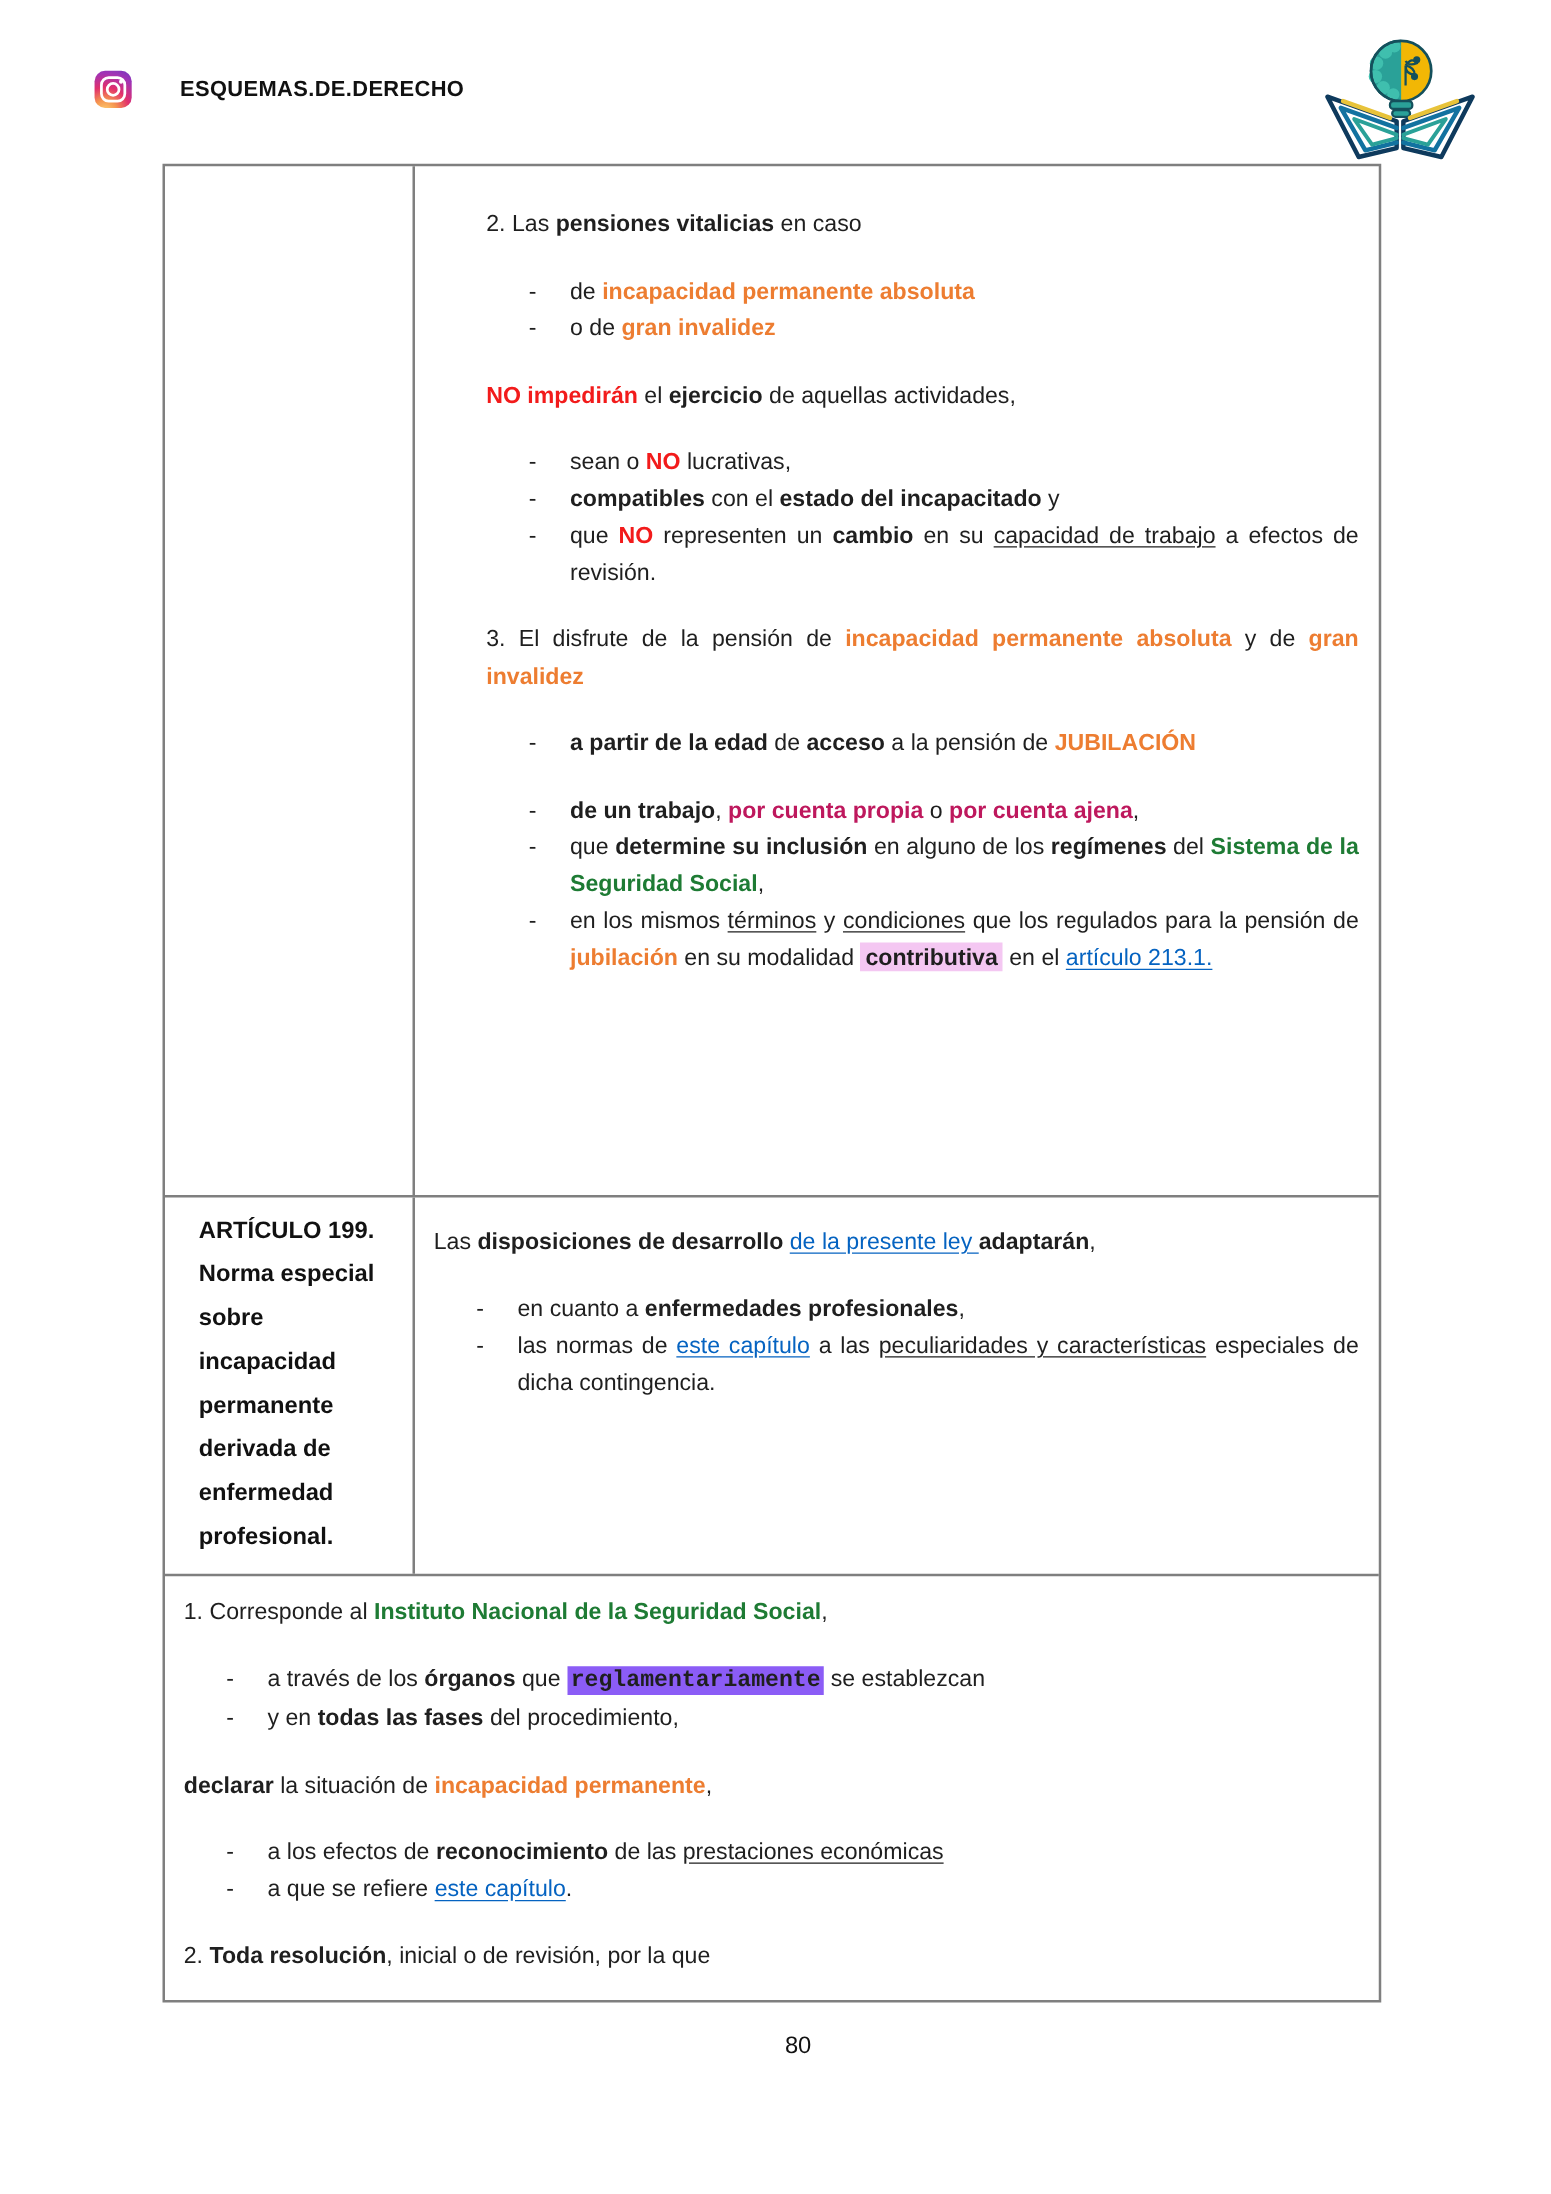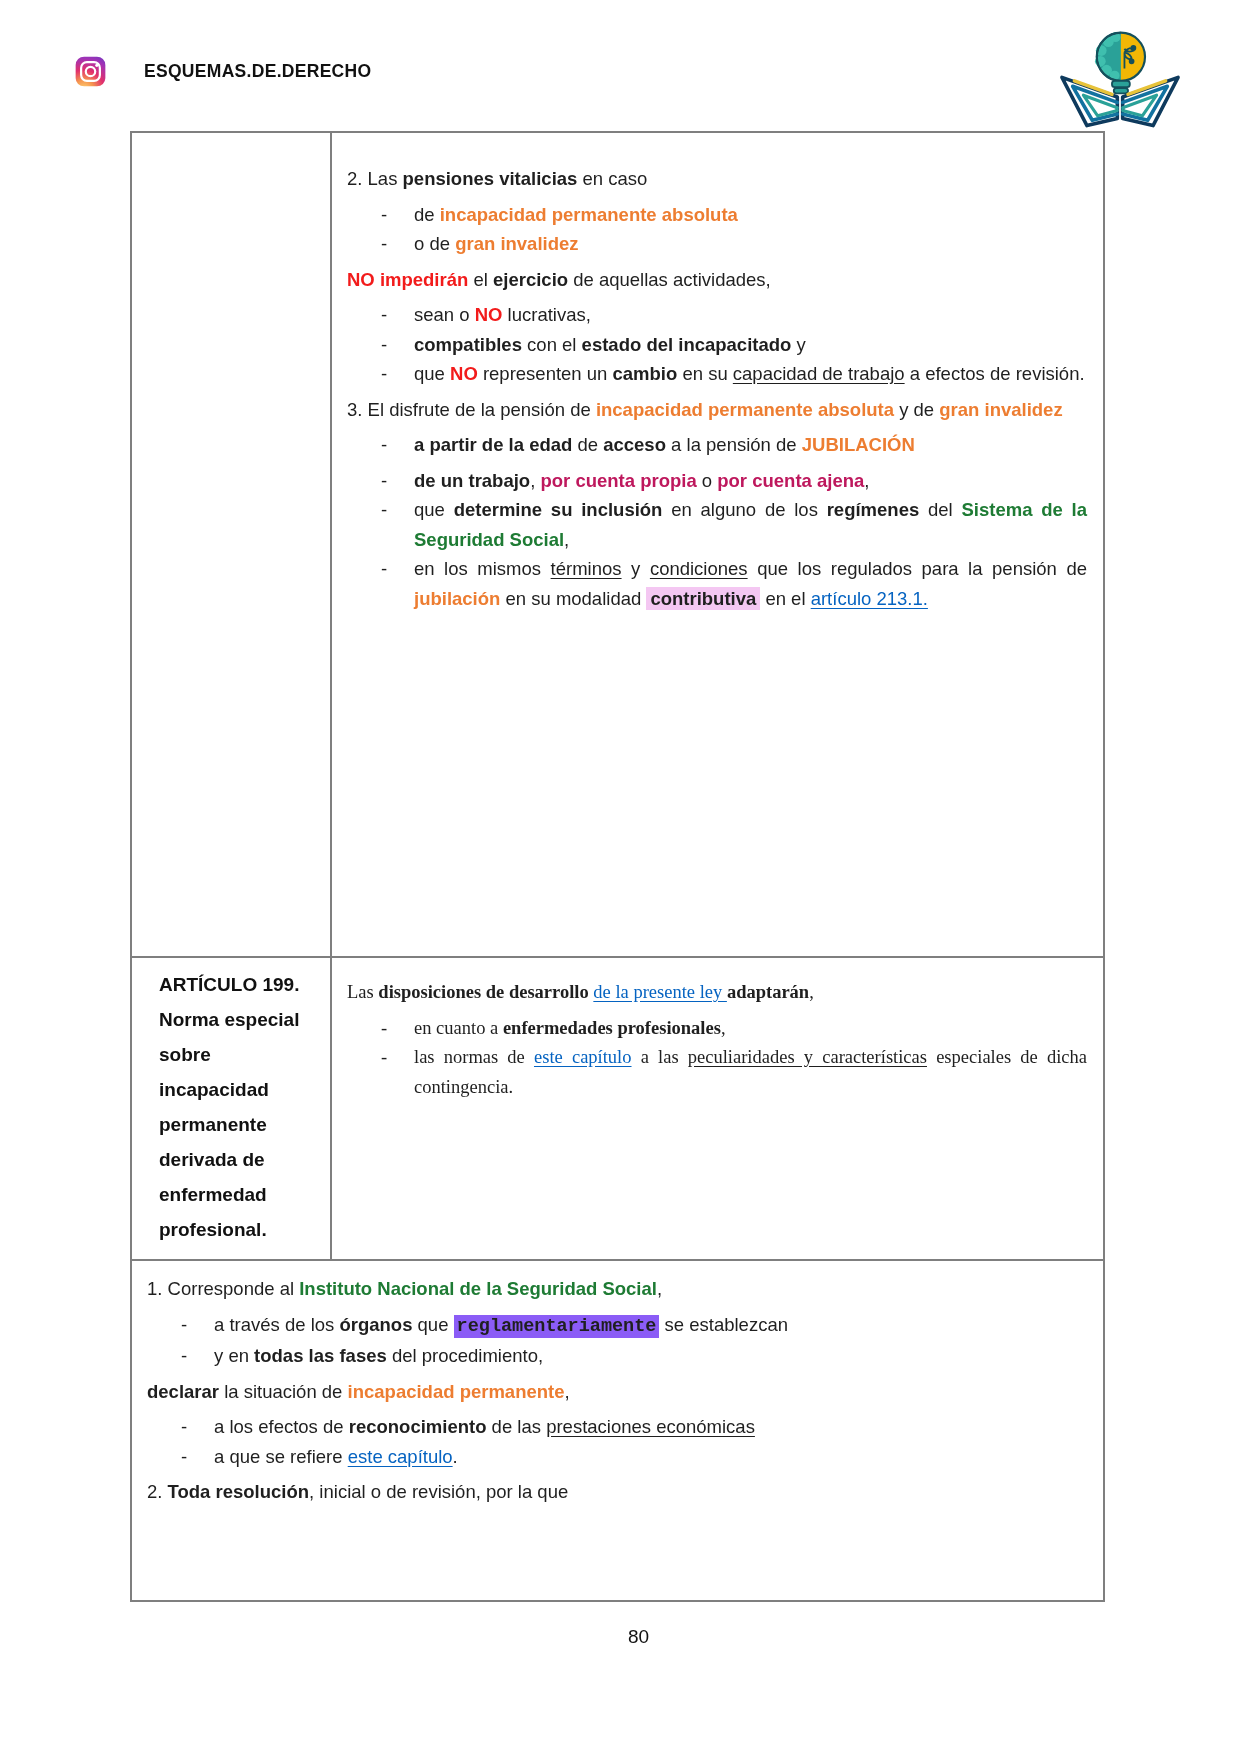--- a/index.html
+++ b/index.html
@@ -26,34 +26,34 @@
   }
   .row{display:flex;box-sizing:border-box;}
   .row + .row{border-top:2px solid #7f7f7f;}
   .cell{box-sizing:border-box;}
   .cell-left{
     width:200px;min-width:200px;
     border-right:2px solid #7f7f7f;
     padding:12px 13px 12px 27px;
   }
   .cell-right{flex:1;padding:26px 16px 18px 15px;}
-  .r0{min-height:823px;}
+  .r0{min-height:823px;gap:42px;}
   .r1{min-height:285px;}
   .r2{min-height:341px;}
   .r0 .cell-right{padding-top:31px;}
-  .r1 .cell-right{padding-top:20px;font-family:Liberation Serif, serif;}
+  .r1 .cell-right{padding-top:20px;}
   .r2 .cell-right{padding-top:13px;}
   .r1 .cell-left{padding-top:9px;}
   .r2 .cell-left{padding-top:20px;}
   .article-title{
     margin:0;font-weight:700;font-size:19px;line-height:35px;color:#111;
   }
   
   .blk{margin:0;font-size:18.5px;line-height:29.5px;text-align:justify;}
-  .blk + .blk{margin-top:6px;}
+  .blk + .blk{margin-top:24px;}
   ul.blk{list-style:none;padding:0;}
   ul.blk li{position:relative;padding-left:67px;}
   ul.blk li::before{content:"-";position:absolute;left:34px;top:0;}
   
   .bold{font-weight:700;}
   .orange{font-weight:700;color:#ED7D31;}
   .red{font-weight:700;color:#F21B1B;}
   .green{font-weight:700;color:#1E7B34;}
   .magenta{font-weight:700;color:#be185d;}
   .und{text-decoration:underline;text-underline-offset:3px;}

